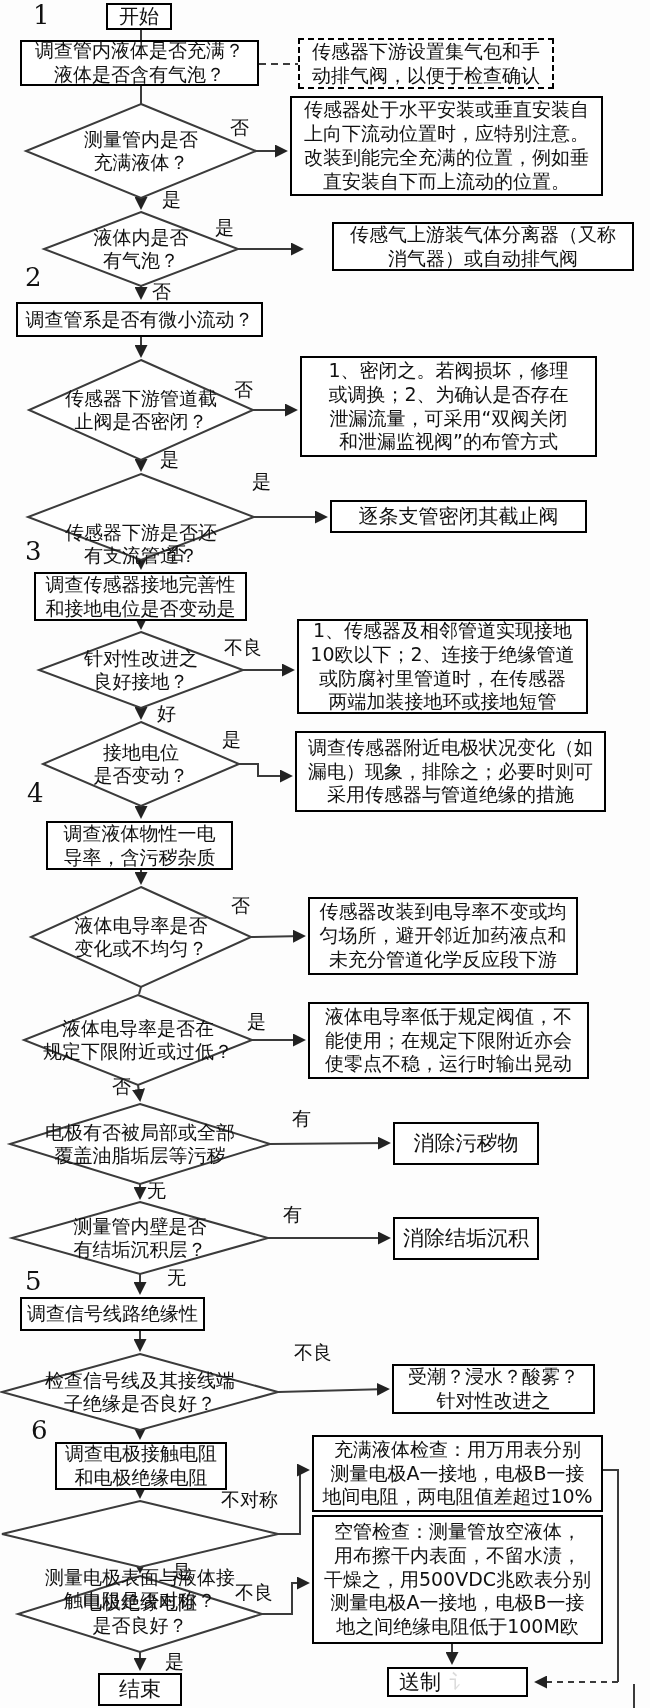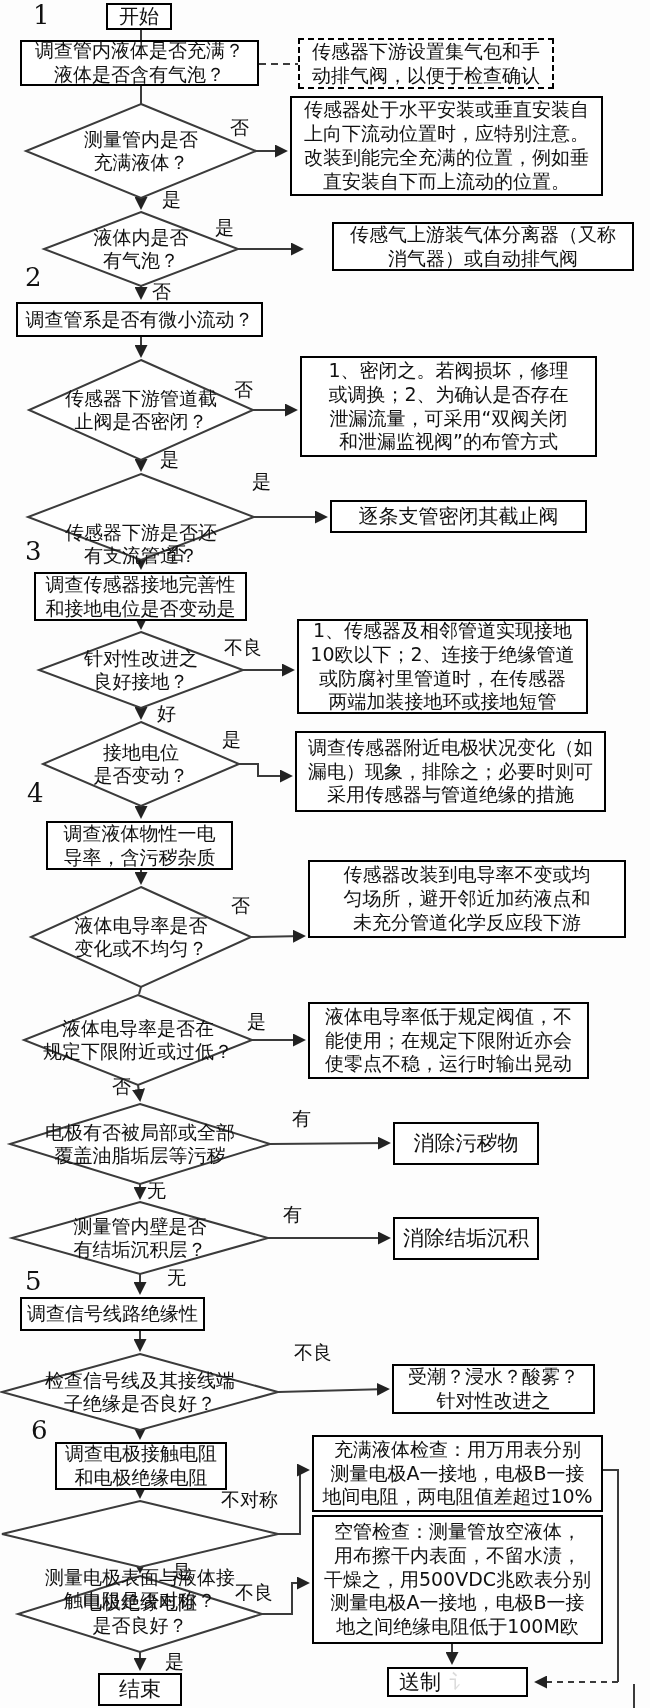--- a/index.html
+++ b/index.html
@@ -124,21 +124,21 @@
 和接地电位是否变动是</div>
   <div class="box" style="left:297px;top:619px;width:291px;height:95px;">1、传感器及相邻管道实现接地
 10欧以下；2、连接于绝缘管道
 或防腐衬里管道时，在传感器
 两端加装接地环或接地短管</div>
   <div class="box" style="left:295px;top:731px;width:311px;height:81px;">调查传感器附近电极状况变化（如
 漏电）现象，排除之；必要时则可
 采用传感器与管道绝缘的措施</div>
   <div class="box" style="left:46px;top:821px;width:187px;height:49px;">调查液体物性一电
 导率，含污秽杂质</div>
-  <div class="box" style="left:308px;top:860px;width:318px;height:78px;">传感器改装到电导率不变或均
+  <div class="box" style="left:308px;top:897px;width:270px;height:78px;">传感器改装到电导率不变或均
 匀场所，避开邻近加药液点和
 未充分管道化学反应段下游</div>
   <div class="box" style="left:308px;top:1002px;width:281px;height:77px;">液体电导率低于规定阀值，不
 能使用；在规定下限附近亦会
 使零点不稳，运行时输出晃动</div>
   <div class="box" style="left:393px;top:1122px;width:146px;height:43px;font-size:21px;">消除污秽物</div>
   <div class="box" style="left:393px;top:1217px;width:146px;height:43px;font-size:21px;">消除结垢沉积</div>
   <div class="box" style="left:20px;top:1297px;width:185px;height:34px;">调查信号线路绝缘性</div>
   <div class="box" style="left:392px;top:1364px;width:203px;height:50px;">受潮？浸水？酸雾？
 针对性改进之</div>

